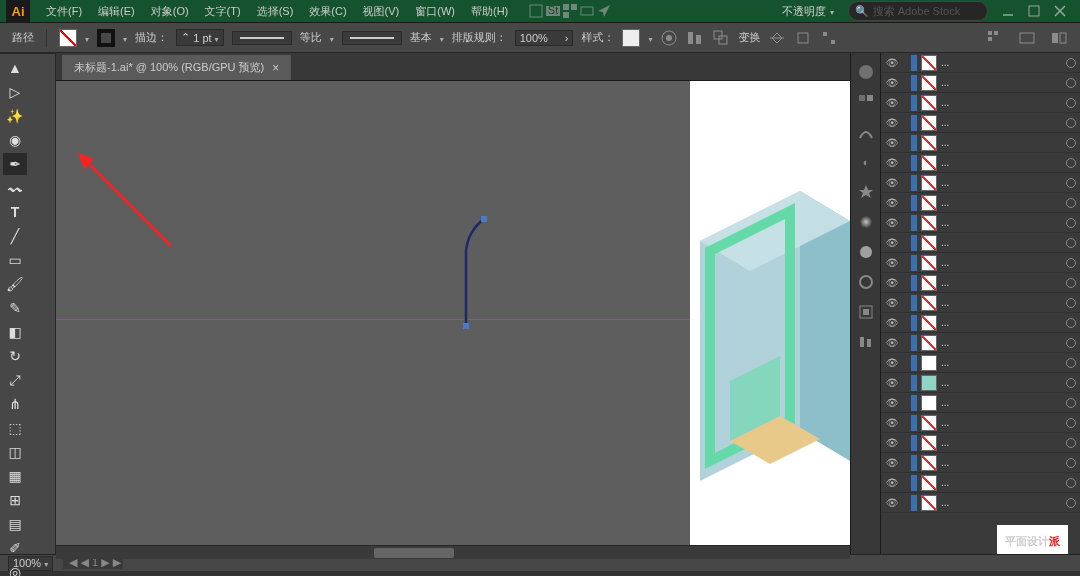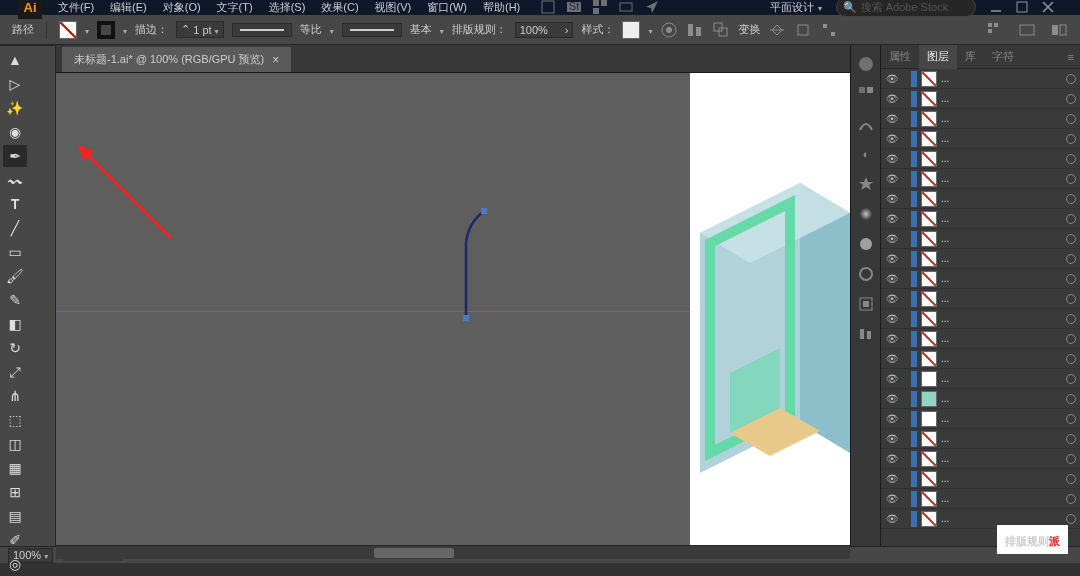--- a/index.html
+++ b/index.html
@@ -1,20 +1,20 @@
 <!DOCTYPE html>
 <html><head>
 <meta charset="utf-8">
 <style>
 *{box-sizing:border-box;margin:0;padding:0;font-family:"Microsoft YaHei",sans-serif;font-size:11px;color:#ccc;user-select:none}
 body{width:1080px;height:576px;background:#323232;overflow:hidden;position:relative}
-.menubar{height:15px;background:#0f172a;display:flex;align-items:center;padding:0 18px;border-bottom:1px solid #1a1a1a}
+.menubar{height:23px;background:#14532d;display:flex;align-items:center;padding:0 6px;border-bottom:1px solid #1a1a1a}
 .logo{width:24px;height:24px;background:#1a1a1a;color:#ff9a00;font-weight:bold;display:flex;align-items:center;justify-content:center;margin-right:8px;font-size:13px}
 .menu{padding:0 8px;height:28px;display:flex;align-items:center;cursor:pointer}
-.menu-icons{display:flex;gap:10px;margin-left:12px}
+.menu-icons{display:flex;gap:1px;margin-left:12px}
 .mi{width:16px;height:16px;opacity:.6}
 .right-menu{margin-left:auto;display:flex;align-items:center;gap:4px}
 .workspace{padding:2px 10px;display:flex;align-items:center;gap:4px}
 .search{width:140px;height:20px;background:#262626;border:1px solid #444;border-radius:10px;display:flex;align-items:center;padding:0 6px;gap:4px;color:#666}
 .win-btns{display:flex;gap:14px;margin-left:10px;padding-right:8px}
 .wb{width:12px;height:12px;opacity:.7}
 .optbar{height:30px;background:#474747;display:flex;align-items:center;padding:0 12px;border-bottom:1px solid #262626;gap:8px}
 .optbar .lbl{color:#ccc}
 .sep{width:1px;height:18px;background:#333;margin:0 4px}
 .swatch{width:18px;height:18px;border:1px solid #666}
@@ -94,21 +94,21 @@
       </svg>
     <svg class="mi" viewBox="0 0 16 16">
         <rect x="2" y="4" width="12" height="8" fill="none" stroke="#aaa"></rect>
       </svg>
     <svg class="mi" viewBox="0 0 16 16">
         <path d="M2 8 L14 2 L8 14 L7 9 Z" fill="#aaa"></path>
       </svg>
   </div>
   <div class="right-menu">
     <div class="workspace">
-        <span>平面设计</span>
+        <span>不透明度</span>
         <span class="chev"></span>
       </div>
     <div class="search">
         <span>🔍</span>
         <span style="color:#555">搜索 Adobe Stock</span>
       </div>
     <div class="win-btns">
       <svg class="wb" viewBox="0 0 12 12">
           <line x1="1" y1="10" x2="11" y2="10" stroke="#ccc" stroke-width="1.5"></line>
         </svg>
@@ -333,27 +333,20 @@
         <rect x="3" y="3" width="12" height="12" fill="none" stroke="#aaa"></rect>
         <rect x="6" y="6" width="6" height="6" fill="#aaa"></rect>
       </svg>
     <svg class="sp-ico" viewBox="0 0 18 18">
         <rect x="3" y="4" width="4" height="10" fill="#aaa"></rect>
         <rect x="10" y="6" width="4" height="8" fill="#aaa"></rect>
       </svg>
   </div>
 
   <div class="layers">
-    <div class="panel-tabs">
-      <div class="ptab">属性</div>
-      <div class="ptab act">图层</div>
-      <div class="ptab">库</div>
-      <div class="ptab">字符</div>
-      <div class="ptab" style="margin-left:auto;padding:0 6px">≡</div>
-    </div>
     <div class="layer-list" id="layer-list">
         <div class="layer-row">
           <span class="eye">👁</span>
   <span class="lt"></span>
           <span class="lbar"></span>
   <span class="thumb diag" style=""></span>
   <span class="lname">...</span>
   <span class="circ"></span>
         </div>
         <div class="layer-row">
@@ -545,14 +538,14 @@
       <span>100%</span>
       <span class="chev"></span>
     </div>
   <svg width="60" height="12">
       <rect width="60" height="12" fill="#3a3a3a"></rect>
       <text x="6" y="9" fill="#888" font-size="9">◀ ◀  1  ▶ ▶</text>
     </svg>
 </div>
 
 <div class="watermark">
-  <span>排版规则</span><span class="red">派</span>
+  <span>平面设计</span><span class="red">派</span>
 </div>
 
 </body></html>

